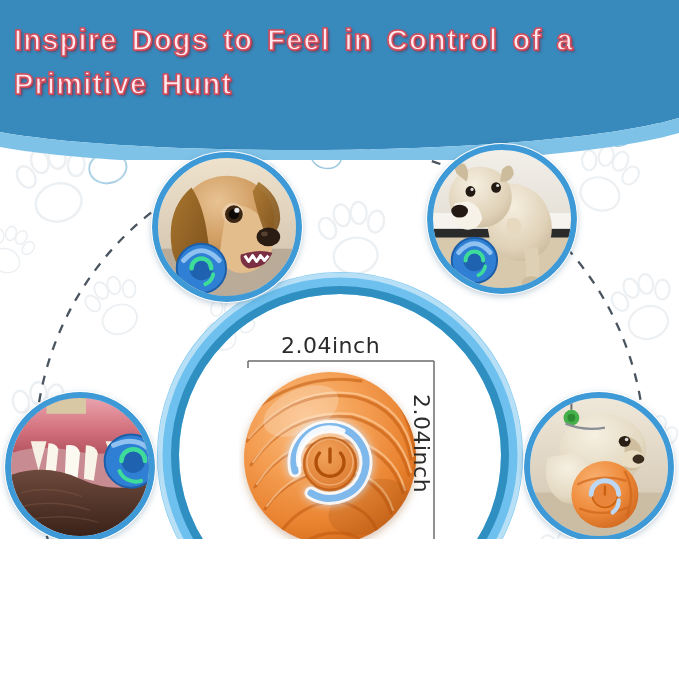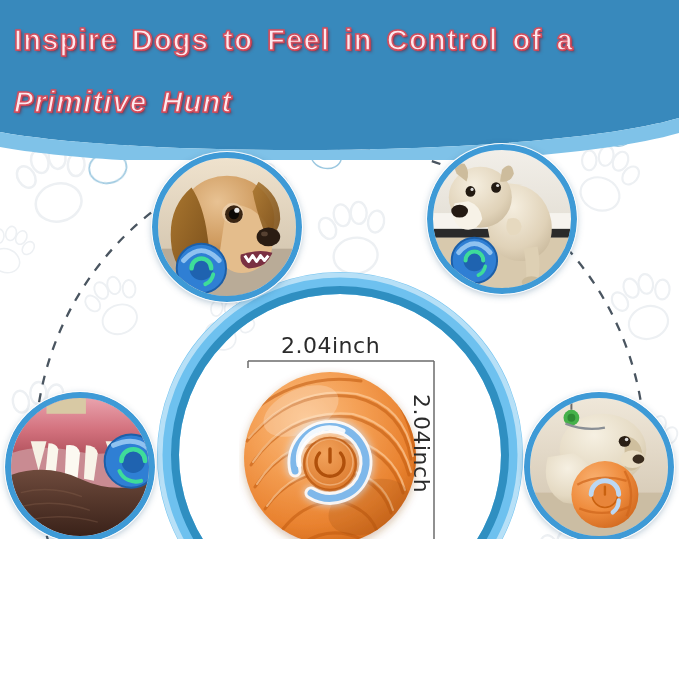--- a/index.html
+++ b/index.html
@@ -37,21 +37,21 @@
     line-height:1.0;
     color:#fde9ee;
     -webkit-text-stroke:1.6px #d4505f;
     text-shadow:
        0 0 2px #c03545,
        1px 1px 0 #b8303f,
        2px 2px 3px rgba(120,20,35,.55);
     white-space:nowrap;
   }
   .hl.l1{margin-top:12px;}
-  .hl.l2{margin-top:33px;font-style:italic;}
+  .hl.l2{margin-top:15px;}
 
   
   .photo{
     position:absolute;z-index:7;
     border-radius:50%;
     overflow:hidden;
     box-sizing:border-box;
     background:#dfe9ef;
     box-shadow:0 0 0 1px rgba(255,255,255,.9), 0 2px 7px rgba(30,80,120,.35);
   }

